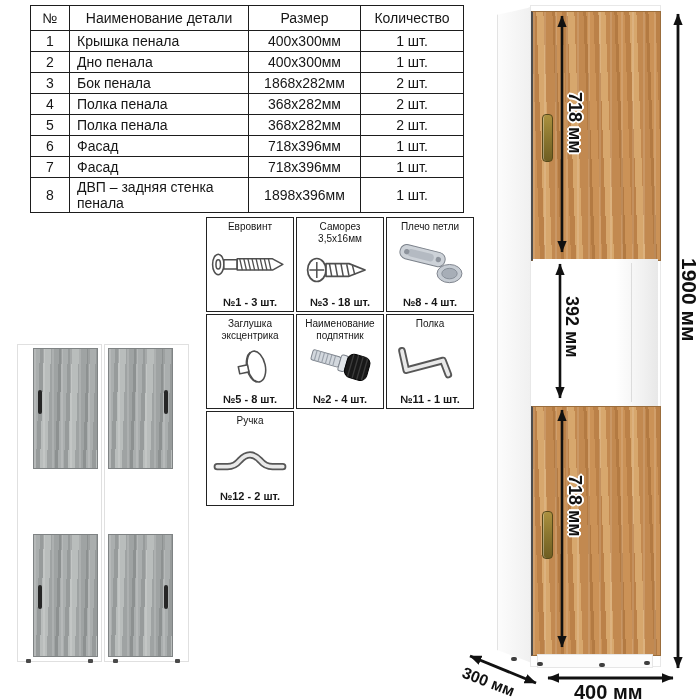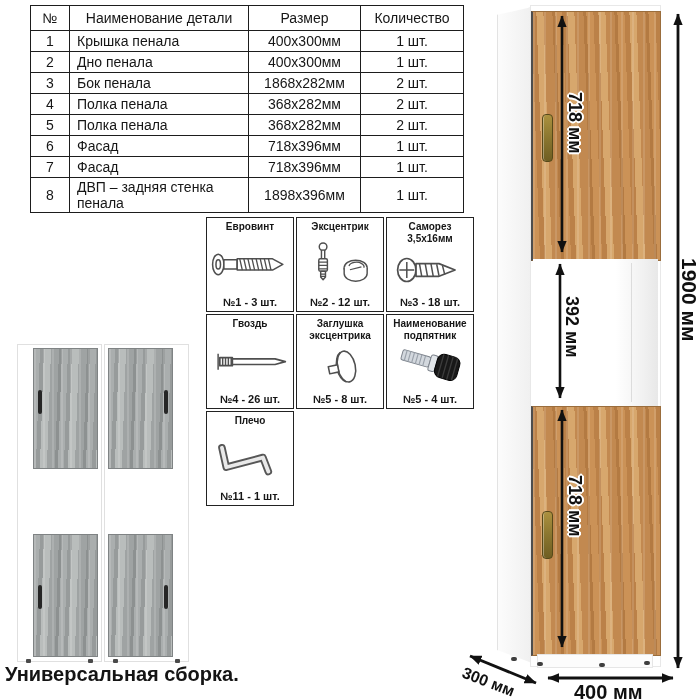--- a/index.html
+++ b/index.html
@@ -14,21 +14,21 @@
   table.parts th{height:22px;}
   table.parts td{height:18px;}
   table.parts .c-num{width:30px;} .c-name{width:170px;} .c-size{width:103px;} .c-qty{width:94px;}
   table.parts td.name{text-align:left;padding-left:7px;}
 
   
   .hw-grid{position:absolute;left:206px;top:217px;display:grid;
            grid-template-columns:repeat(3,88px);grid-auto-rows:95px;gap:2px;}
   .hw-cell{border:1.6px solid #222;background:#fff;display:flex;flex-direction:column;
            align-items:center;justify-content:space-between;padding:3px 1px;}
-  .hw-title{font-size:10px;font-weight:bold;text-align:center;line-height:1.15;}
+  .hw-title{font-size:10px;font-weight:normal;text-align:center;line-height:1.15;}
   .hw-count{font-size:11px;font-weight:bold;text-align:center;}
   .hw-icon{flex:1;display:flex;align-items:center;justify-content:center;width:100%;}
   .hw-icon svg{max-width:82px;max-height:46px;}
   .o{fill:#fff;stroke:#4f4f4f;stroke-width:1.5;stroke-linejoin:round;}
   .s{fill:none;stroke:#4f4f4f;stroke-width:1.3;stroke-linejoin:round;}
 
   
   .oak{background:
       repeating-linear-gradient(90deg,rgba(255,255,255,.12) 0 2px,transparent 2px 11px),
       repeating-linear-gradient(88deg,#cb9257 0 7px,#bb8148 7px 12px,#d7a76d 12px 19px,#c28950 19px 28px,#b37a42 28px 31px);}
@@ -140,67 +140,53 @@
             <ellipse class="o" cx="9" cy="18" rx="5.5" ry="10"></ellipse>
             <ellipse class="o" cx="9" cy="18" rx="2.2" ry="4.5"></ellipse>
             <path class="o" d="M14.5,13.5 h13 v9 h-13 z"></path>
             <path class="o" d="M27.5,12.5 H62 L72,18 62,23.5 H27.5 Z"></path>
             <path class="s" d="M30,12.5 l2.5,11 M34,12.5 l2.5,11 M38,12.5 l2.5,11 M42,12.5 l2.5,11 M46,12.5 l2.5,11 M50,12.5 l2.5,11 M54,12.5 l2.5,11 M58,12.5 l2.5,11"></path>
           </svg>
       </div>
       <div class="hw-count">№1 - 3 шт.</div>
     </div>
 
-    <div class="hw-cell">
-      <div class="hw-title">Эксцентрик</div>
-      <div class="hw-icon">
-        <svg viewBox="0 0 80 48">
-            <circle class="o" cx="22" cy="6" r="4"></circle>
-            <rect class="o" x="20.3" y="9.5" width="3.4" height="9"></rect>
-            <rect class="o" x="17.5" y="18.5" width="9" height="13" rx="1.5"></rect>
-            <path class="s" d="M17.5,22 h9 M17.5,25.5 h9 M17.5,29 h9"></path>
-            <path class="o" d="M19.5,31.5 h5 v6 l-2.5,3 -2.5,-3 z"></path>
-            <path class="s" d="M19.5,34.5 h5 M19.5,37 h5"></path>
-            <ellipse class="o" cx="56" cy="28" rx="12" ry="8"></ellipse>
-            <path class="s" d="M49,26 a8,5 0 1 1 10,6"></path>
-            <path class="o" d="M44,28 v6 a12,8 0 0 0 24,0 v-6"></path>
-            <line class="s" x1="50" y1="30" x2="62" y2="27" stroke-width="2.2"></line>
-          </svg>
-      </div>
-      <div class="hw-count">№2 - 12 шт.</div>
-    </div>
 
     <div class="hw-cell">
       <div class="hw-title">Саморез 3,5х16мм</div>
       <div class="hw-icon">
         <svg viewBox="0 0 64 40">
             <ellipse class="o" cx="12" cy="20" rx="8" ry="10"></ellipse>
             <path class="s" d="M12,13 v14 M5.5,20 h13" stroke-width="2.2"></path>
             <path class="o" d="M20,14.5 H40 L54,20 40,25.5 H20 Z"></path>
             <path class="s" d="M23,14.5 l2,11 M28,14.5 l2,11 M33,14.5 l2,11 M38,15 l2,10 M43,16 l2,8"></path>
           </svg>
       </div>
       <div class="hw-count">№3 - 18 шт.</div>
     </div>
 
 
-
-
-    <div class="hw-cell">
-      <div class="hw-title">Гвоздь</div>
-      <div class="hw-icon">
-        <svg viewBox="0 0 72 24">
-            <line class="s" x1="8" y1="5" x2="8" y2="19" stroke-width="2"></line>
-            <rect class="o" x="9.5" y="8.5" width="11" height="7"></rect>
-            <path class="s" d="M12,8.5 v7 M14.5,8.5 v7 M17,8.5 v7 M19.5,8.5 v7" stroke-width="1"></path>
-            <path class="o" d="M20.5,9.5 H58 L67,12 58,14.5 H20.5 Z"></path>
-          </svg>
-      </div>
-      <div class="hw-count">№4 - 26 шт.</div>
-    </div>
+    <div class="hw-cell">
+      <div class="hw-title">Плечо петли</div>
+      <div class="hw-icon">
+        <svg viewBox="0 0 80 48">
+            <g transform="rotate(14 40 24)">
+              <rect x="6" y="10" width="48" height="15" rx="7" fill="#cdd2d8" stroke="#7b818a"></rect>
+              <rect x="14" y="13.5" width="28" height="8" rx="4" fill="#b4bac2"></rect>
+              <circle cx="13" cy="17.5" r="2.8" fill="#8d939c"></circle>
+              <circle cx="47" cy="17.5" r="2.8" fill="#8d939c"></circle>
+            </g>
+            <ellipse cx="60" cy="34" rx="13" ry="9.5" fill="#c6ccd3" stroke="#7b818a"></ellipse>
+            <ellipse cx="60" cy="34" rx="8" ry="5.5" fill="#a7aeb7" stroke="#868d96"></ellipse>
+          </svg>
+      </div>
+      <div class="hw-count">№8 - 4 шт.</div>
+    </div>
+
+
 
     <div class="hw-cell">
       <div class="hw-title">Заглушка эксцентрика</div>
       <div class="hw-icon">
         <svg viewBox="0 0 52 44">
             <g transform="rotate(-12 30 22)">
               <ellipse class="o" cx="32" cy="22" rx="8.5" ry="15"></ellipse>
               <path class="s" d="M29,7.5 a8.5,15 0 0 0 0,29"></path>
               <rect class="o" x="15" y="18.5" width="9" height="7"></rect>
             </g>
@@ -215,35 +201,45 @@
         <svg viewBox="0 0 80 48">
             <g transform="rotate(16 40 24)">
               <rect x="8" y="14" width="30" height="11" rx="2" fill="#d3d8de" stroke="#7b818a"></rect>
               <path d="M12,14 v11 M16,14 v11 M20,14 v11 M24,14 v11 M28,14 v11 M32,14 v11" stroke="#9aa1aa" stroke-width="1.2"></path>
               <rect x="38" y="11" width="7" height="17" rx="2" fill="#e2e6ea" stroke="#7b818a"></rect>
               <rect x="45" y="7" width="24" height="25" rx="7" fill="#181818" stroke="#000"></rect>
               <path d="M50,7.5 v24 M55,7 v25 M60,7 v25 M65,8 v23" stroke="#3c3c3c" stroke-width="1.4"></path>
             </g>
           </svg>
       </div>
-      <div class="hw-count">№5 - 4 шт.</div>
-    </div>
-
-
-    <div class="hw-cell">
-      <div class="hw-title">Плечо</div>
+      <div class="hw-count">№2 - 4 шт.</div>
+    </div>
+
+
+    <div class="hw-cell">
+      <div class="hw-title">Полка</div>
       <div class="hw-icon">
         <svg viewBox="0 0 76 40">
             <polyline points="12,10 16,28 50,19 55,32" fill="none" stroke="#575757" stroke-width="7" stroke-linecap="round" stroke-linejoin="round"></polyline>
             <polyline points="12,10 16,28 50,19 55,32" fill="none" stroke="#e9e9e9" stroke-width="3.5" stroke-linecap="round" stroke-linejoin="round"></polyline>
           </svg>
       </div>
       <div class="hw-count">№11 - 1 шт.</div>
     </div>
 
+    <div class="hw-cell">
+      <div class="hw-title">Ручка</div>
+      <div class="hw-icon">
+        <svg viewBox="0 0 80 36">
+            <path d="M8,26 h10 q7,0 12,-6 q10,-11 20,0 q5,6 12,6 h10" fill="none" stroke="#575757" stroke-width="7" stroke-linecap="round"></path>
+            <path d="M8,26 h10 q7,0 12,-6 q10,-11 20,0 q5,6 12,6 h10" fill="none" stroke="#e9e9e9" stroke-width="3.5" stroke-linecap="round"></path>
+          </svg>
+      </div>
+      <div class="hw-count">№12 - 2 шт.</div>
+    </div>
   </div>
 
   <div class="mini-cab" id="cabA">
     <div class="mini-door graywood" style="left:15px;top:3px;width:63px;height:119px;">
       <span class="mini-handle" style="left:4px;top:41px;"></span>
     </div>
     <div class="mini-door graywood" style="left:15px;top:189px;width:63px;height:121px;">
       <span class="mini-handle" style="left:4px;top:50px;"></span>
     </div>
     <span class="mini-foot" style="left:8px;"></span>
@@ -291,14 +287,13 @@
     <line x1="548" y1="678" x2="673" y2="678" stroke="#111" stroke-width="2.8" marker-start="url(#mA)" marker-end="url(#mA)"></line>
   </svg>
 
   <div class="dim dim-v" style="left:564px;top:92px;">718 мм</div>
   <div class="dim dim-v" style="left:561px;top:296px;">392 мм</div>
   <div class="dim dim-v" style="left:564px;top:475px;">718 мм</div>
   <div class="dim dim-v" style="left:677px;top:258px;font-size:21px;">1900 мм</div>
   <div class="dim" style="left:466px;top:664px;font-size:16px;transform:rotate(21deg);transform-origin:left top;">300 мм</div>
   <div class="dim" style="left:574px;top:681px;font-size:20px;">400 мм</div>
 
-  <div class="caption">Универсальная сборка.</div>
 </div>
 
 </body></html>

